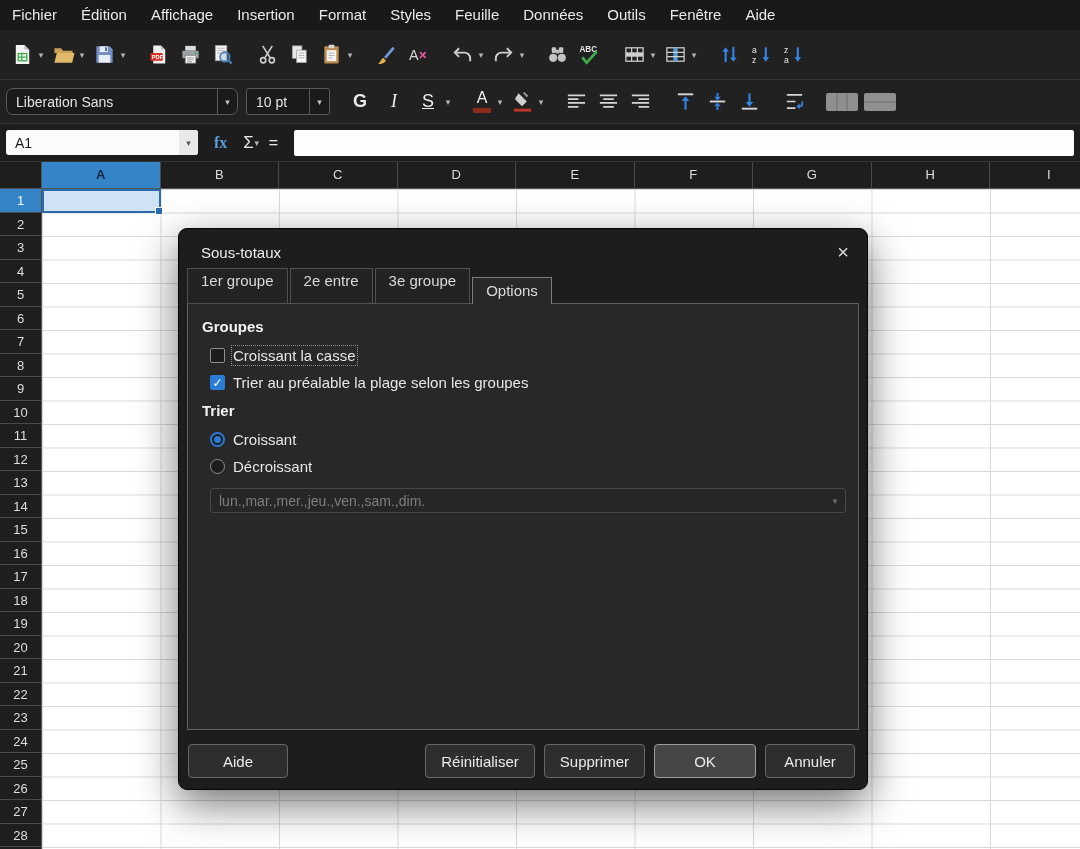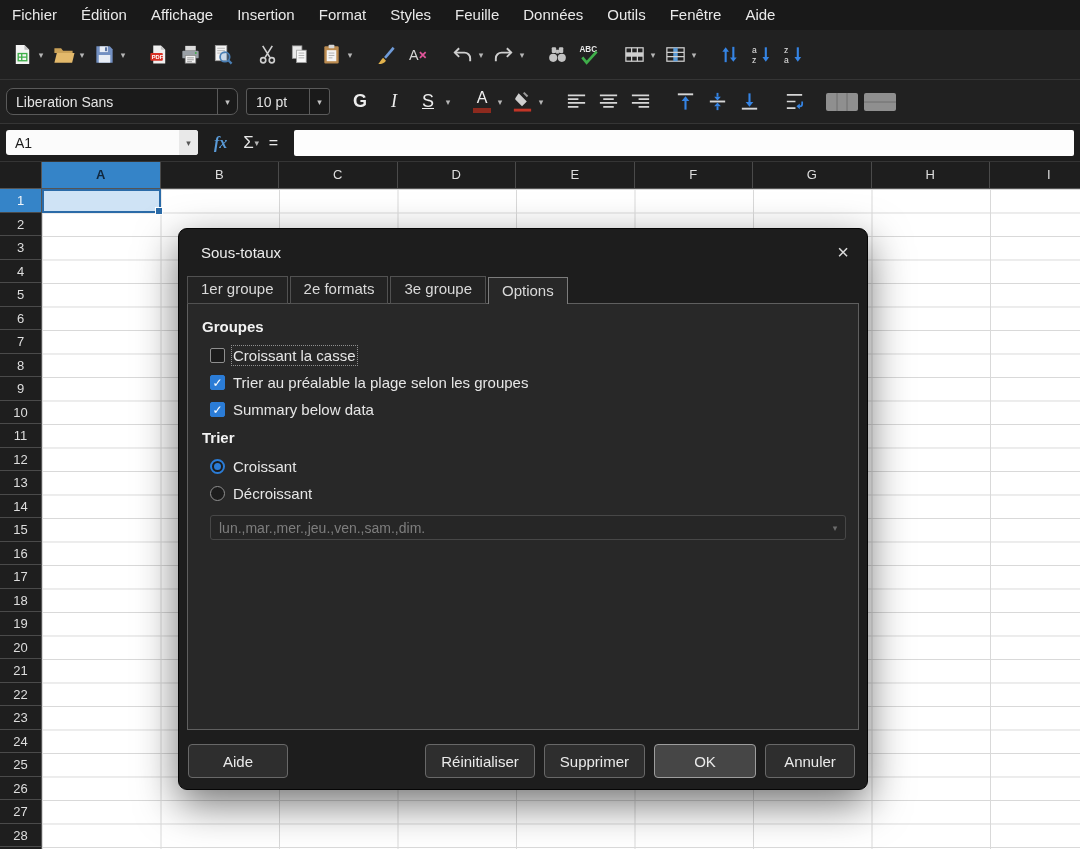--- a/index.html
+++ b/index.html
@@ -30,21 +30,21 @@
   .fontcolor .a-letter { color:#efefef; font-size:16px; line-height:16px; }
   .fontcolor .bar { width:18px; height:5px; background:#8d2a1e; margin-top:2px; }
   .merge-btn { width:38px; height:36px; display:flex; align-items:center; justify-content:center; }
   .merge-btn svg { width:34px; height:24px; }
 
   
   .formulabar { position:absolute; left:0; top:124px; width:100%; height:38px; background:#1d1d1d; border-bottom:1px solid #353535; display:flex; align-items:center; padding:0 6px; }
   .namebox { width:192px; height:25px; background:#fbfbfb; border-radius:3px; display:flex; align-items:center; font-size:14px; color:#1c1c1c; overflow:hidden; }
   .namebox .nb-txt { padding:0 9px; flex:1; }
   .namebox .nb-dd { width:19px; align-self:stretch; display:flex; align-items:center; justify-content:center; color:#555; font-size:9px; background:#e9e9e9; }
-  .fx { color:#5a9bd8; font-style:italic; font-weight:bold; font-size:16px; margin:0 8px 0 16px; font-family:"Liberation Serif", serif; }
+  .fx { color:#5a9bd8; font-weight:bold; font-size:16px; margin:0 8px 0 16px; font-family:"Liberation Serif", serif; }
   .sum { color:#e8e8e8; font-size:17px; margin-left:8px; }
   .eq { color:#e8e8e8; font-size:16px; margin:0 10px 0 6px; }
   .formula-input { flex:1; height:26px; background:#fdfdfd; border-radius:2px; margin-left:6px; }
 
   
   .sheet { position:absolute; left:0; top:162px; width:100%; height:687px; background:#fff; }
   .corner { position:absolute; left:0; top:0; width:42px; height:27px; background:#1e1e1e; border-right:1px solid #555; border-bottom:1px solid #555; }
   .colheads { position:absolute; left:42px; top:0; right:0; height:27px; display:flex; overflow:hidden; background:#1e1e1e; border-bottom:1px solid #555; }
   .colcell { flex:0 0 118.5px; border-right:1px solid #4a4a4a; text-align:center; line-height:26px; font-size:13px; color:#dedede; }
   .colheads .colcell:first-child { background:#3584c8; color:#10273d; font-weight:bold; }
@@ -57,21 +57,21 @@
     background-size: 118.5px 23.5px; }
   .selcell { position:absolute; left:0; top:0; width:119px; height:24px; background:#cfe3f5; border:2px solid #2b6ba8; }
   .selcell::after { content:""; position:absolute; right:-4px; bottom:-4px; width:6px; height:6px; background:#2b6ba8; border:1px solid #fff; }
 
   
   .dialog { position:absolute; left:178px; top:228px; width:690px; height:562px; background:#1d1d1d; border:1px solid #050505; border-radius:9px; box-shadow:0 14px 42px rgba(0,0,0,.55); z-index:10; color:#e5e5e5; }
   .dlg-title { height:46px; display:flex; align-items:center; padding:0 18px 0 22px; }
   .dlg-title-text { font-size:15px; color:#ececec; flex:1; }
   .dlg-close { color:#dcdcdc; font-size:20px; line-height:20px; cursor:default; }
   .tabs { position:absolute; left:8px; top:48px; height:27px; display:flex; align-items:flex-end; z-index:3; }
-  .tab { padding:0 13px; height:28px; line-height:23px; background:#232323; border:1px solid #515151; color:#d9d9d9; font-size:15px; margin-right:2px; white-space:nowrap; }
+  .tab { padding:0 13px; height:36px; line-height:23px; background:#232323; border:1px solid #515151; color:#d9d9d9; font-size:15px; margin-right:2px; white-space:nowrap; }
   .tab.on { height:27px; line-height:26px; background:#282828; border-color:#7c7c7c; border-bottom:none; position:relative; z-index:4; }
   .content { position:absolute; left:8px; right:8px; top:74px; height:427px; background:#282828; border:1px solid #5f5f5f; padding:8px 8px 8px 12px; }
   .sec-head { font-weight:bold; color:#f2f2f2; font-size:15px; height:22px; line-height:22px; margin:4px 0 4px 2px; }
   .optrow { display:flex; align-items:center; gap:8px; height:27px; margin-left:10px; font-size:15px; color:#e6e6e6; }
   .cb { width:15px; height:15px; flex:0 0 15px; border:1px solid #8f8f8f; border-radius:2px; background:#1c1c1c; }
   .optrow.on .cb { background:#2b7cd6; border-color:#2b7cd6; }
   .optrow.on .cb::after { content:"✓"; display:block; color:#fff; font-size:12px; line-height:14px; text-align:center; }
   .radio { width:15px; height:15px; flex:0 0 15px; border:1px solid #8f8f8f; border-radius:50%; background:#1c1c1c; }
   .optrow.on .radio { border:2px solid #2b7cd6; }
   .optrow.on .radio::after { content:""; display:block; width:7px; height:7px; border-radius:50%; background:#2b7cd6; margin:2px auto; }
@@ -423,39 +423,35 @@
   </div>
 
   <div class="dialog">
     <div class="dlg-title">
       <span class="dlg-title-text">Sous-totaux</span>
       <span class="dlg-close">×</span>
     </div>
     <div class="tabs">
 
     <div class="tab">1er groupe</div>
-        <div class="tab">2e formats</div>
+        <div class="tab">2e entre</div>
         <div class="tab">3e groupe</div>
         <div class="tab on">Options</div>
       </div>
     <div class="content">
       <div class="sec-head">Groupes</div>
       <div class="opts groups-opts">
 
           <div class="optrow">
           <span class="cb"></span>
           <span class="lbl">Croissant la casse</span>
         </div>
           <div class="optrow on">
           <span class="cb"></span>
           <span class="lbl">Trier au préalable la plage selon les groupes</span>
-        </div>
-          <div class="optrow on">
-          <span class="cb"></span>
-          <span class="lbl">Summary below data</span>
         </div>
         </div>
       <div class="sec-head">Trier</div>
       <div class="opts">
 
       <div class="optrow on">
           <span class="radio"></span>
           <span class="lbl">Croissant</span>
         </div>
           <div class="optrow">

